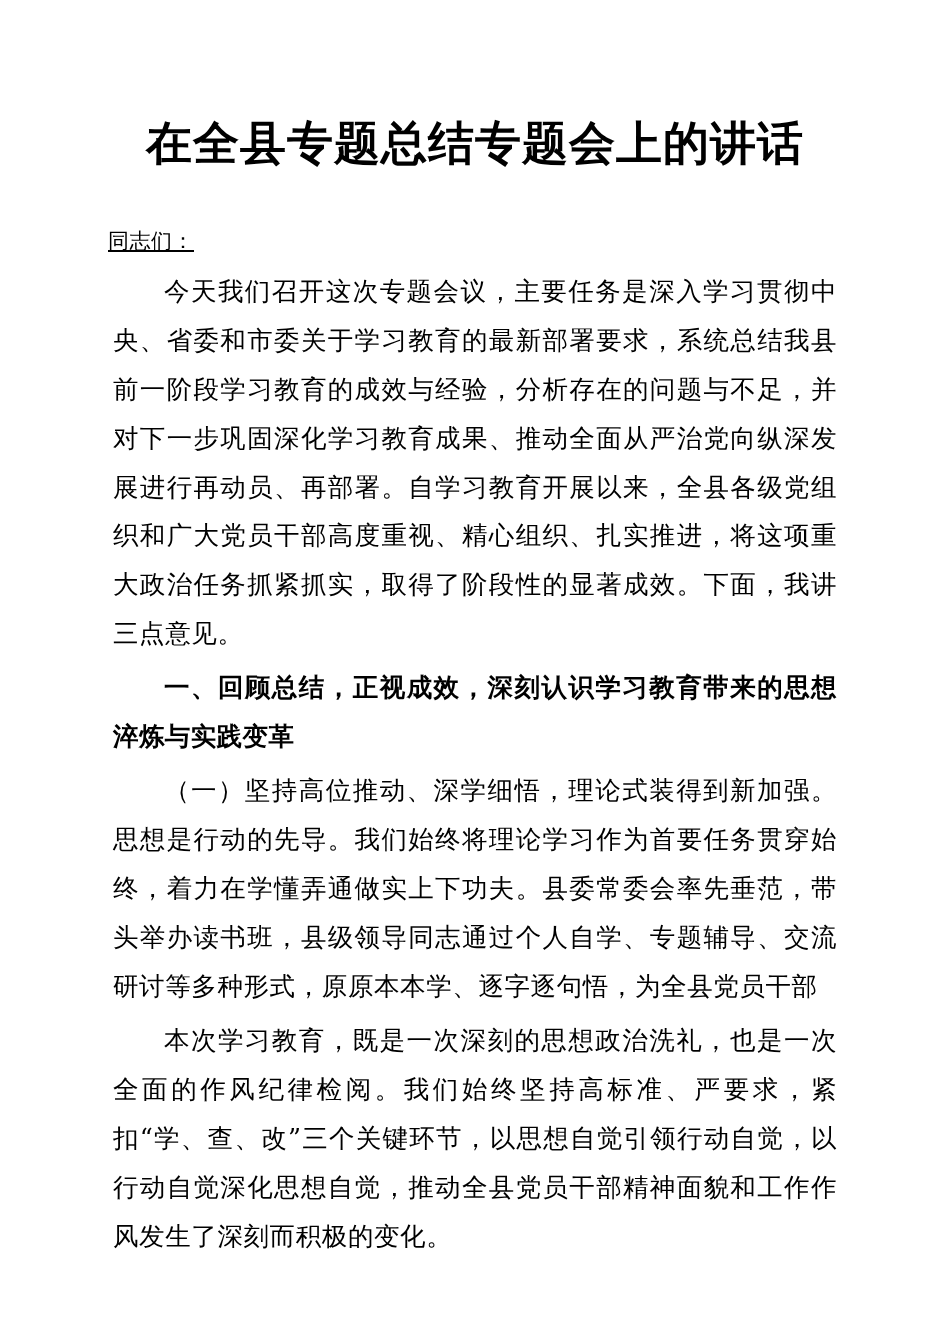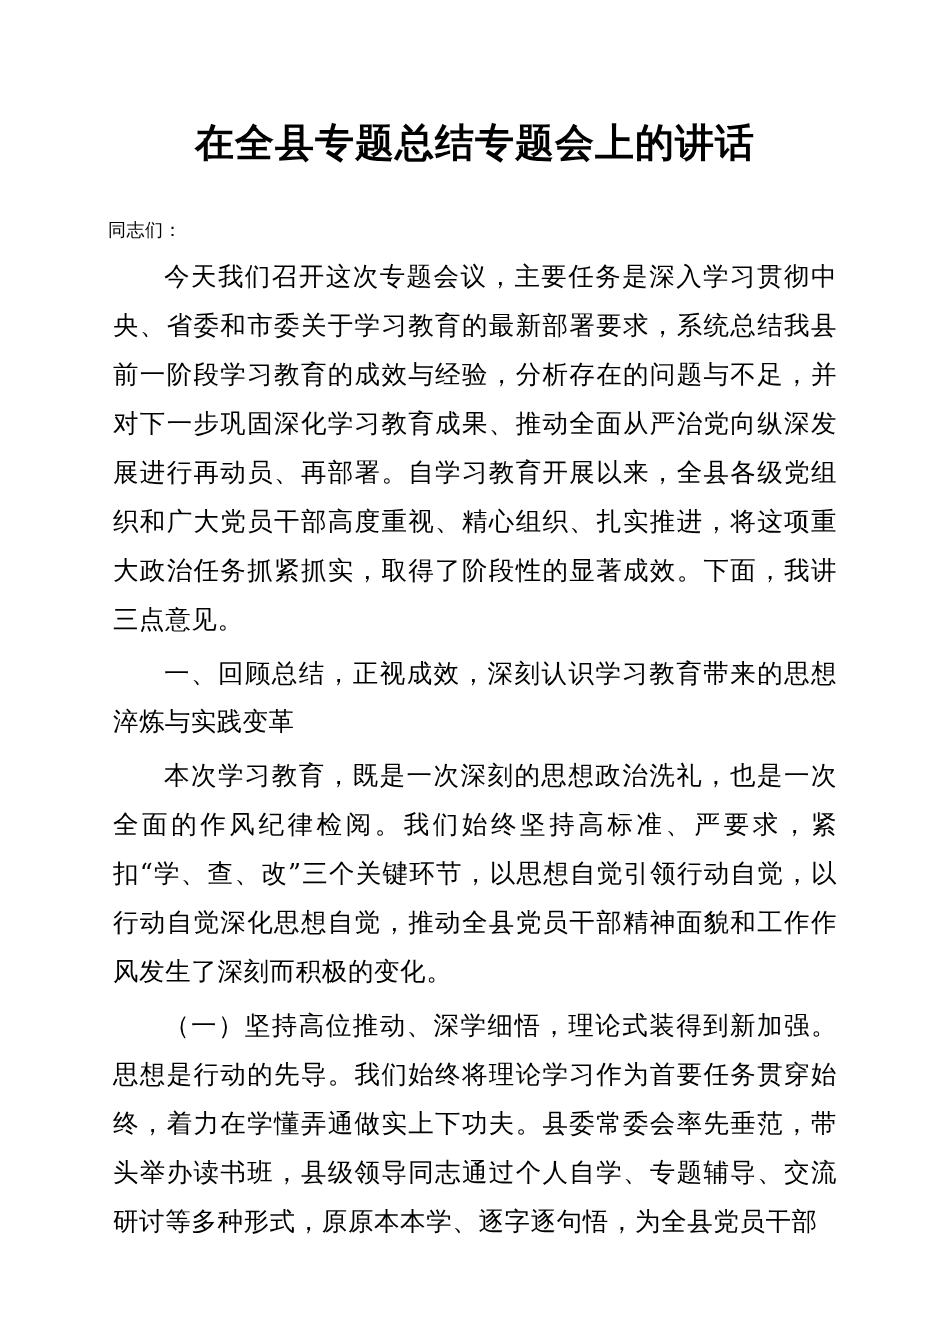--- a/index.html
+++ b/index.html
@@ -16,57 +16,58 @@
   }
   .page {
     box-sizing: border-box;
     width: 950px;
     height: 1344px;
     padding: 118px 108px 40px 108px;
     background: #ffffff;
   }
   .doc-title {
     text-align: center;
-    font-family: Liberation Serif, serif;
+    font-family: Liberation Mono, monospace;
     font-weight: 700;
-    font-size: 39px;
+    font-size: 46px;
     letter-spacing: 1px;
     line-height: 1.3;
     margin: 0 0 44px 0;
   }
   .salutation {
-    font-size: 18px;
+    font-size: 21px;
     line-height: 1.9;
     margin: 0 0 2px 0;
     letter-spacing: 0.5px;
+    text-decoration: underline;
   }
   .para {
     font-size: 25.5px;
     line-height: 1.92;
     margin: 5px;
     text-align: justify;
     text-justify: inter-ideograph;
     text-indent: 2em;
     letter-spacing: 0.6px;
   }
   .para.heading {
-    font-weight: 400;
+    font-weight: 700;
     letter-spacing: 0.4px;
   }
 </style>
 </head>
 <body>
 
 <div class="page">
 
   <h1 class="doc-title">在全县专题总结专题会上的讲话</h1>
 
   <p class="salutation">同志们：</p>
 
   <p class="para">今天我们召开这次专题会议，主要任务是深入学习贯彻中央、省委和市委关于学习教育的最新部署要求，系统总结我县前一阶段学习教育的成效与经验，分析存在的问题与不足，并对下一步巩固深化学习教育成果、推动全面从严治党向纵深发展进行再动员、再部署。自学习教育开展以来，全县各级党组织和广大党员干部高度重视、精心组织、扎实推进，将这项重大政治任务抓紧抓实，取得了阶段性的显著成效。下面，我讲三点意见。</p>
 
   <p class="para heading">一、回顾总结，正视成效，深刻认识学习教育带来的思想淬炼与实践变革</p>
 
+  <p class="para">（一）坚持高位推动、深学细悟，理论式装得到新加强。思想是行动的先导。我们始终将理论学习作为首要任务贯穿始终，着力在学懂弄通做实上下功夫。县委常委会率先垂范，带头举办读书班，县级领导同志通过个人自学、专题辅导、交流研讨等多种形式，原原本本学、逐字逐句悟，为全县党员干部</p>
+
   <p class="para">本次学习教育，既是一次深刻的思想政治洗礼，也是一次全面的作风纪律检阅。我们始终坚持高标准、严要求，紧扣“学、查、改”三个关键环节，以思想自觉引领行动自觉，以行动自觉深化思想自觉，推动全县党员干部精神面貌和工作作风发生了深刻而积极的变化。</p>
-
-  <p class="para">（一）坚持高位推动、深学细悟，理论式装得到新加强。思想是行动的先导。我们始终将理论学习作为首要任务贯穿始终，着力在学懂弄通做实上下功夫。县委常委会率先垂范，带头举办读书班，县级领导同志通过个人自学、专题辅导、交流研讨等多种形式，原原本本学、逐字逐句悟，为全县党员干部</p>
 
 </div>
 
 </body></html>

